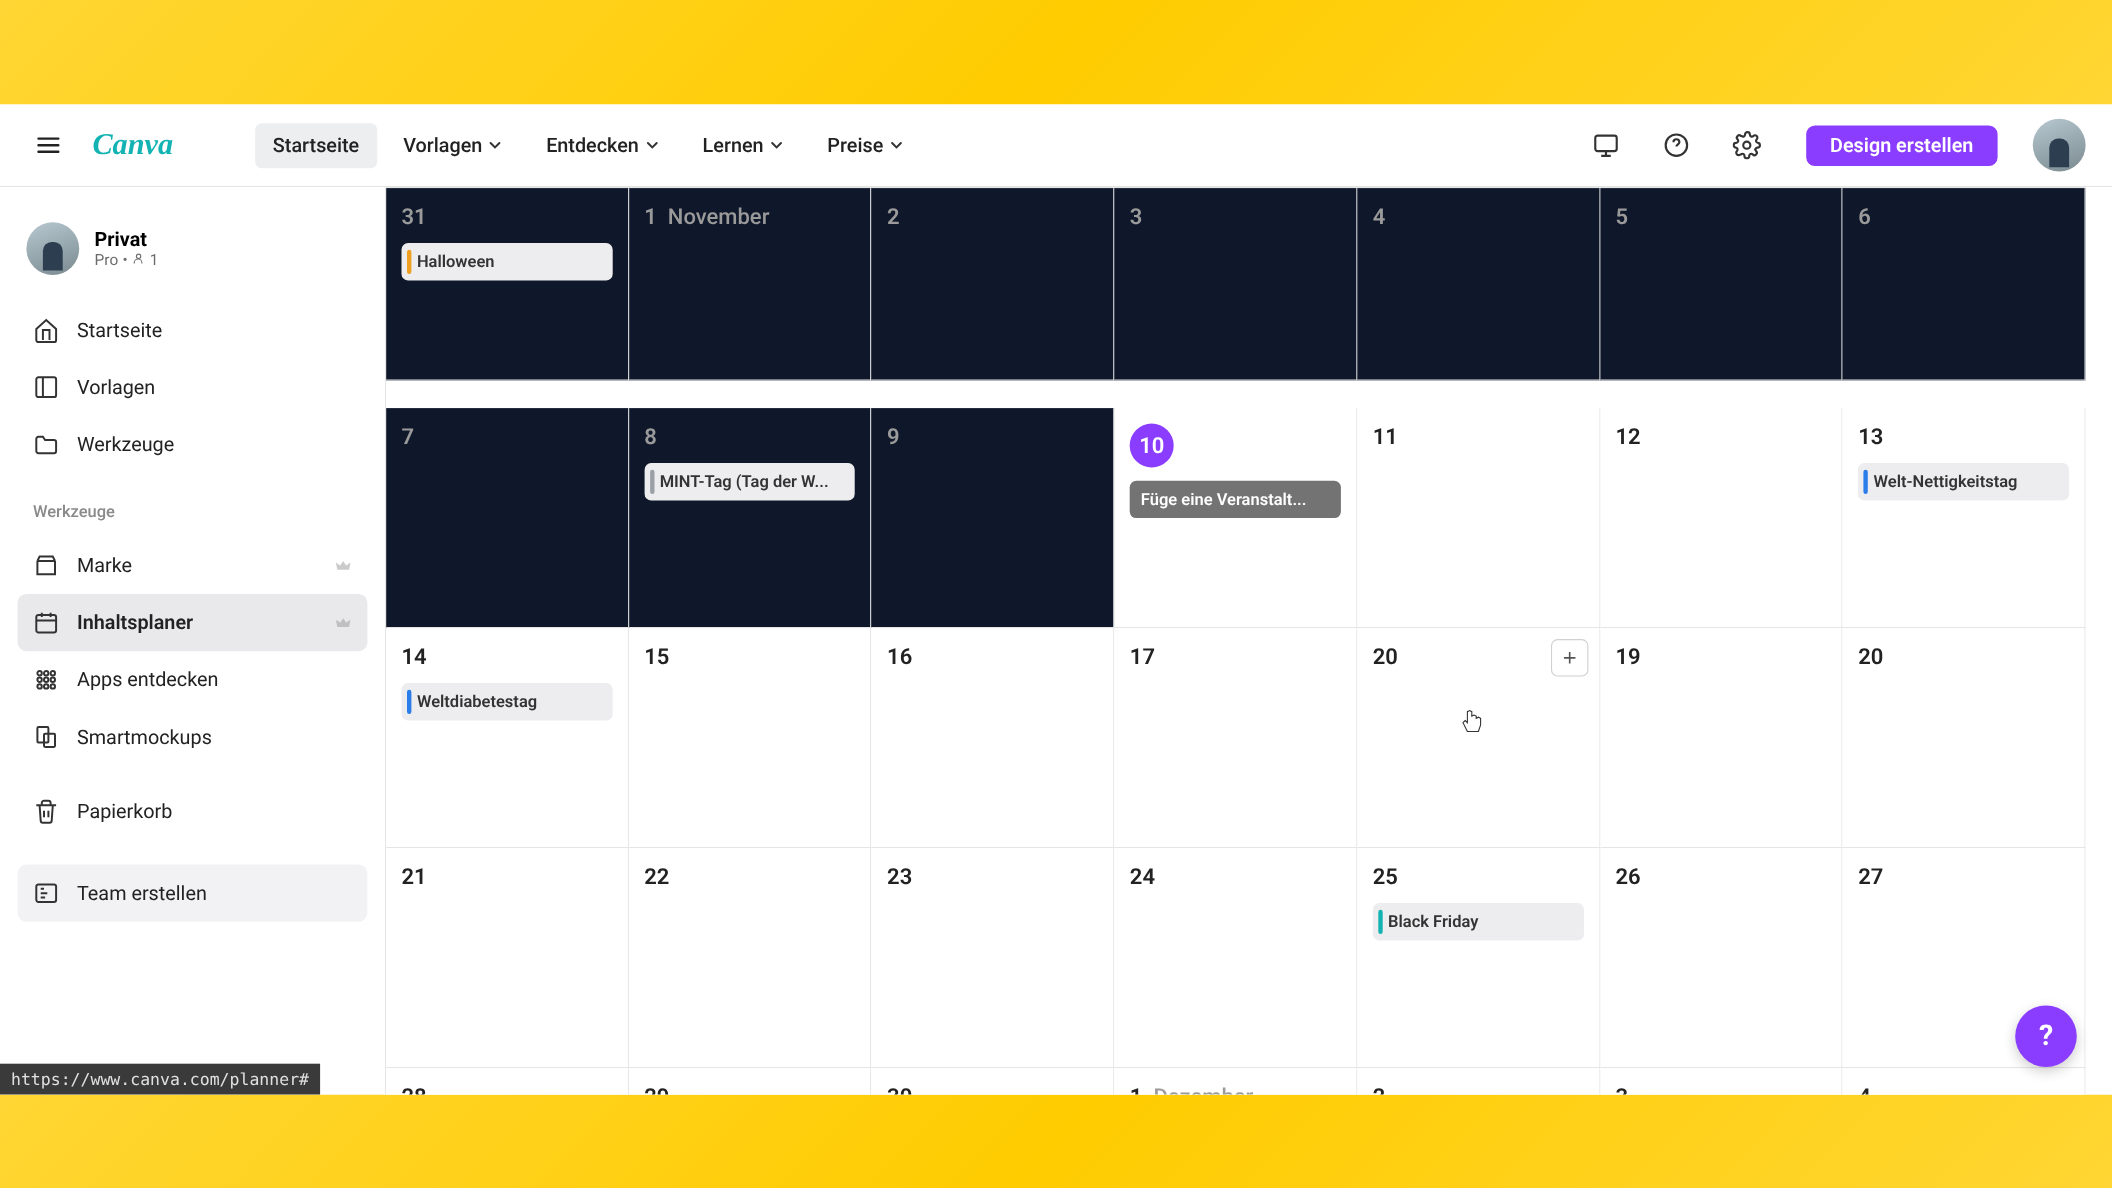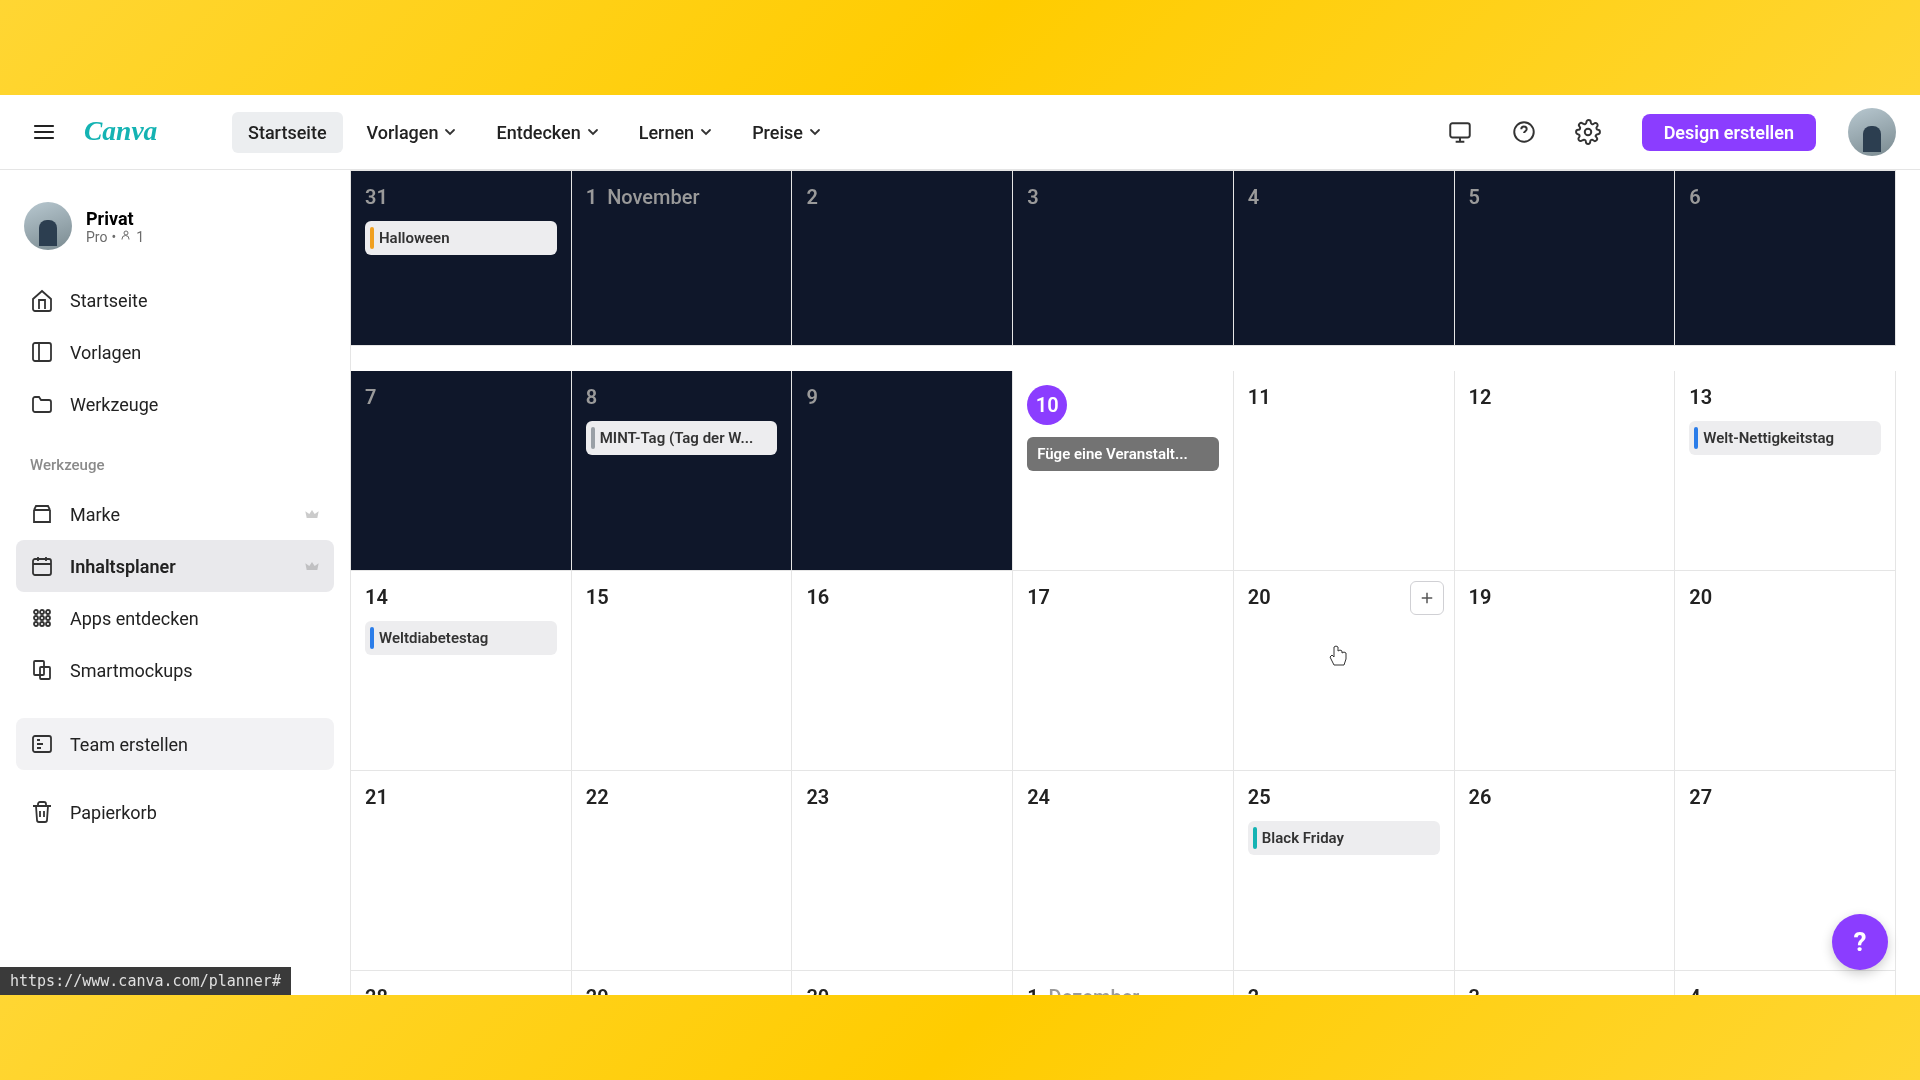--- a/index.html
+++ b/index.html
@@ -211,32 +211,32 @@
               <span>Apps entdecken</span>
             </div>
             <div class="side-item">
               <svg class="side-icon" viewBox="0 0 24 24" fill="none" stroke="#333" stroke-width="1.8">
                 <rect x="4" y="3" width="10" height="14" rx="1"></rect>
                 <rect x="10" y="9" width="10" height="12" rx="1"></rect>
               </svg>
               <span>Smartmockups</span>
             </div>
           </div>
+        <div class="side-item" style="margin-top:12px">
+          <svg class="side-icon" viewBox="0 0 24 24" fill="none" stroke="#333" stroke-width="1.8">
+              <path d="M3 6h18M8 6V4a2 2 0 012-2h4a2 2 0 012 2v2M6 6l1 14a2 2 0 002 2h6a2 2 0 002-2l1-14M10 11v6M14 11v6"></path>
+            </svg>
+          <span>Papierkorb</span>
+        </div>
         <div class="side-item boxed">
           <svg class="side-icon" viewBox="0 0 24 24" fill="none" stroke="#333" stroke-width="1.8">
               <rect x="3" y="4" width="18" height="16" rx="2"></rect>
               <path d="M7 8h3M7 12h6M7 16h4"></path>
             </svg>
           <span>Team erstellen</span>
-        </div>
-        <div class="side-item" style="margin-top:12px">
-          <svg class="side-icon" viewBox="0 0 24 24" fill="none" stroke="#333" stroke-width="1.8">
-              <path d="M3 6h18M8 6V4a2 2 0 012-2h4a2 2 0 012 2v2M6 6l1 14a2 2 0 002 2h6a2 2 0 002-2l1-14M10 11v6M14 11v6"></path>
-            </svg>
-          <span>Papierkorb</span>
         </div>
       </div>
 
       <div class="calendar-wrap">
         <div class="cal-grid" id="cal-grid">
             <div class="cal-cell past" style="height: 175px;">
               <div class="daynum">31</div>
               <div class="cal-event gray orange-bar">Halloween</div>
             </div>
             <div class="cal-cell past" style="height: 175px;">

